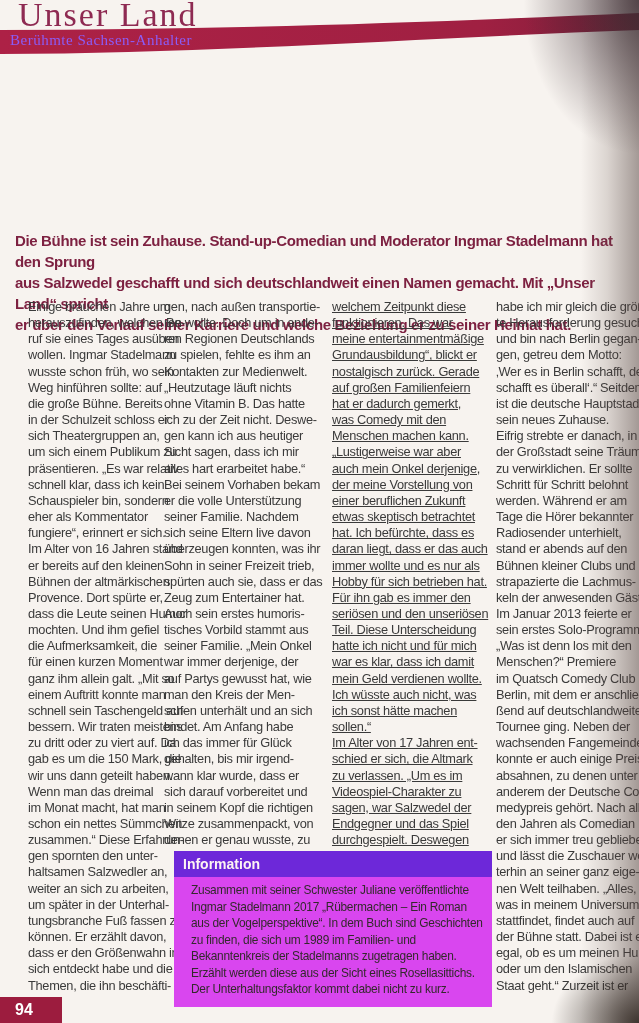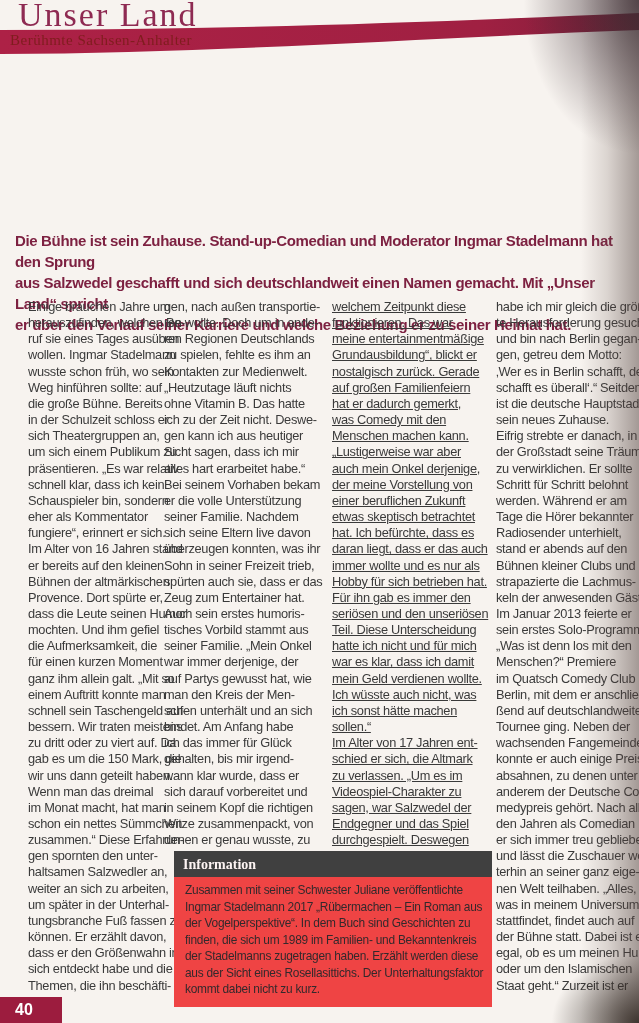--- a/index.html
+++ b/index.html
@@ -11,21 +11,21 @@
   
   .brand{
     position:absolute;left:18px;top:-4px;
     font-family:"Liberation Serif",serif;font-weight:400;
     font-size:34px;letter-spacing:2px;color:#8e2a52;
   }
   .ribbon-svg{position:absolute;left:0;top:0;width:639px;height:60px;}
   .ribbon-label{
     position:absolute;left:10px;top:32px;
     font-family:"Liberation Serif",serif;font-size:15px;letter-spacing:.5px;
-    color:#7f1d1d;
+    color:#8b5cf6;
   }
   
   .headline{
     position:absolute;left:14px;top:162px;margin:0;width:615px;
     font-family:"Liberation Serif",serif;font-weight:400;
     font-size:41px;letter-spacing:0;color:#953061;white-space:nowrap;
   }
   .lead{
     position:absolute;left:15px;top:230px;margin:0;width:618px;
     font-weight:bold;font-size:15px;line-height:21px;letter-spacing:-0.35px;
@@ -37,27 +37,27 @@
     font-size:12.8px;line-height:16.15px;letter-spacing:-0.3px;
     white-space:pre;color:#3a3a3a;
   }
   .col1{left:28px;}
   .col2{left:164px;}
   .col3{left:332px;text-decoration:underline;}
   .col4{left:496px;width:140px;}
   
   .infobox{position:absolute;left:174px;top:851px;width:318px;}
   .infobox-title{
-    background:#404040;color:#fdf4f3;font-weight:bold;
-    font-size:14px;height:26px;line-height:27px;padding-left:9px;font-family:Liberation Serif, serif;
+    background:#6d28d9;color:#fdf4f3;font-weight:bold;
+    font-size:14px;height:26px;line-height:27px;padding-left:9px;
   }
   .infobox-body{
-    background:#ef4444;color:#33292c;
+    background:#d946ef;color:#33292c;
     font-size:11.9px;line-height:16.5px;letter-spacing:-0.25px;
-    padding:5px 8px 9px 11px;
+    padding:5px 8px 9px 17px;
   }
   
   .pagenum{
     position:absolute;left:0;top:997px;width:62px;height:26px;
     background:#9c1c3e;color:#fff;font-weight:bold;font-size:16px;
     line-height:26px;padding-left:15px;box-sizing:border-box;
   }
   
   .edge-shadow{
     position:absolute;right:0;top:0;width:58px;height:100%;pointer-events:none;
@@ -247,19 +247,19 @@
 der Bühne statt. Dabei ist es
 egal, ob es um meinen Hund
 oder um den Islamischen
 Staat geht.“ Zurzeit ist er</div>
 
   <div class="infobox">
     <div class="infobox-title">Information</div>
     <div class="infobox-body">Zusammen mit seiner Schwester Juliane  veröffentlichte Ingmar Stadelmann 2017 „Rübermachen – Ein Roman aus der Vogelperspektive“. In dem Buch sind Geschichten zu finden, die sich um 1989 im Familien- und Bekanntenkreis der Stadelmanns zugetragen haben. Erzählt werden diese aus der Sicht eines Rosellasittichs. Der Unterhaltungsfaktor kommt dabei nicht zu kurz.</div>
   </div>
 
-  <div class="pagenum">40</div>
+  <div class="pagenum">94</div>
 
   <div class="edge-shadow"></div>
   <div class="corner-shadow-top"></div>
   <div class="corner-shadow-bottom"></div>
 
 </div>
 
 </body></html>

